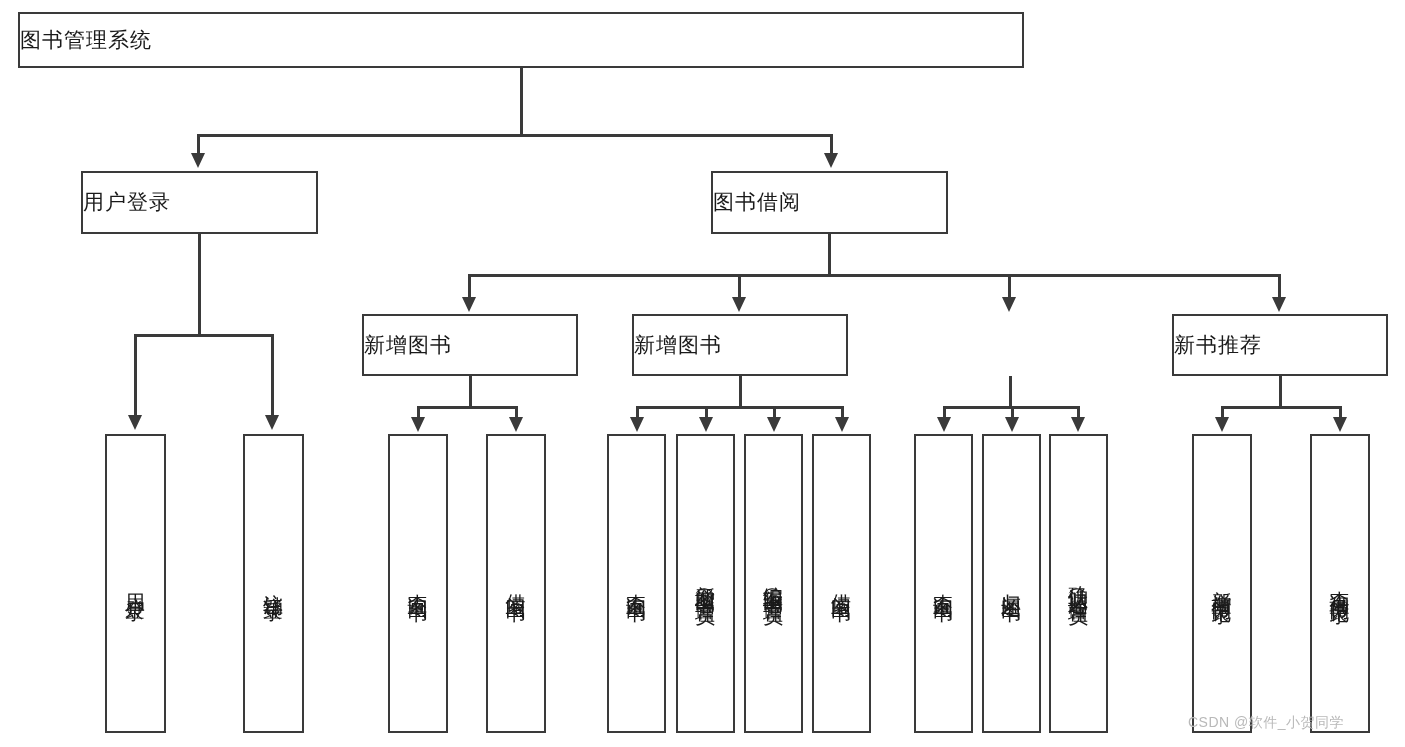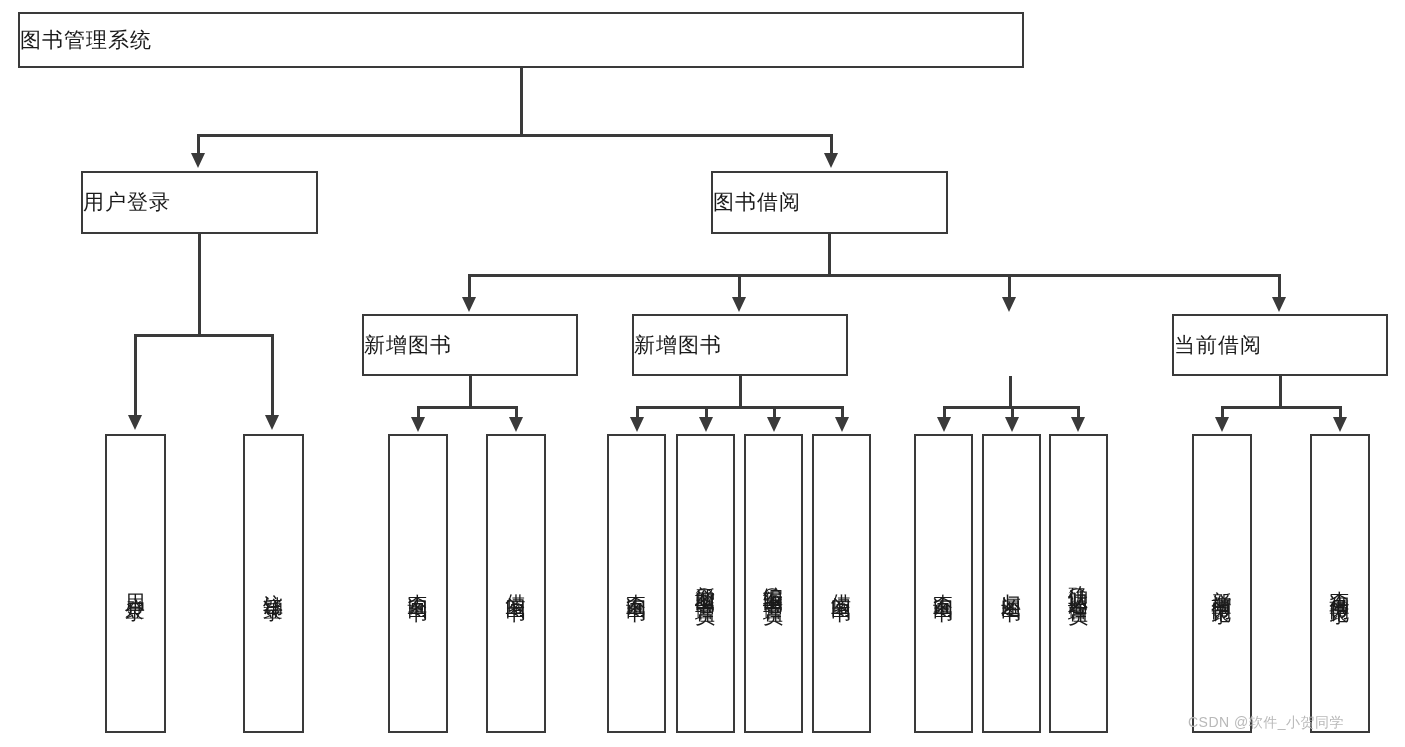--- a/index.html
+++ b/index.html
@@ -138,21 +138,21 @@
   <div class="vline" style="left:1278px; top:274px; width:2.5px; height:24px;"></div>
   <div class="arrow" style="left:1272px; top:297px;"></div>
 
   <div class="node lvl2" style="left:362px; top:314px; width:216px; height:62px;">
     <span class="label">新增图书</span>
   </div>
   <div class="node lvl2" style="left:632px; top:314px; width:216px; height:62px;">
     <span class="label">新增图书</span>
   </div>
   <div class="node lvl2" style="left:1172px; top:314px; width:216px; height:62px;">
-    <span class="label">当前借阅</span>
+    <span class="label">新书推荐</span>
   </div>
 
   <div class="vline" style="left:469px; top:376px; width:2.5px; height:30px;"></div>
   <div class="hline" style="left:417px; top:406px; width:98px; height:2.5px;"></div>
   <div class="vline" style="left:417px; top:406px; width:2.5px; height:12px;"></div>
   <div class="arrow" style="left:411px; top:417px;"></div>
   <div class="vline" style="left:515px; top:406px; width:2.5px; height:12px;"></div>
   <div class="arrow" style="left:509px; top:417px;"></div>
 
   <div class="node leaf" style="left:388px; top:434px; width:60px; height:299px;">

